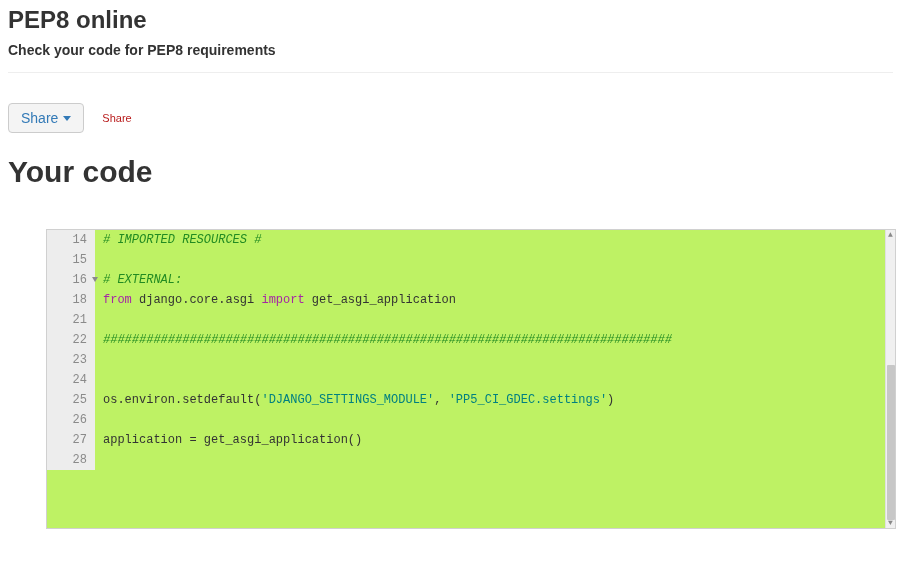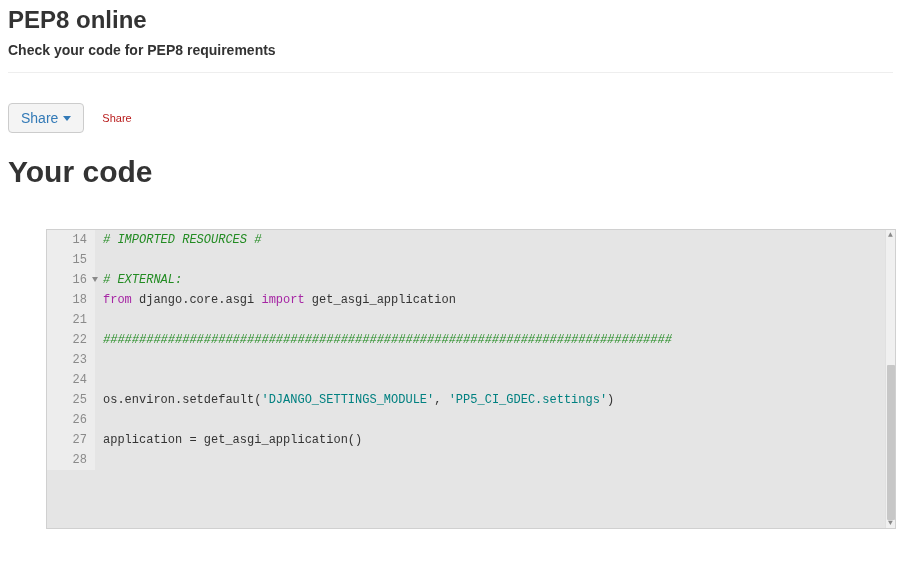--- a/index.html
+++ b/index.html
@@ -70,21 +70,21 @@
     font-weight: 700;
     margin: 0 0 40px 0;
     color: #333;
   }
   .editor-wrap {
     margin-left: 38px;
     width: 850px;
     height: 300px;
     border: 1px solid #d0d0d0;
     position: relative;
-    background: #e5e5e5;
+    background: #bef264;
     font-family: Consolas, Menlo, "Courier New", monospace;
     font-size: 12px;
     overflow: hidden;
   }
   .editor-inner {
     position: absolute;
     left:0; right:10px; top:0; bottom:0;
     overflow: hidden;
   }
   .code-line {

